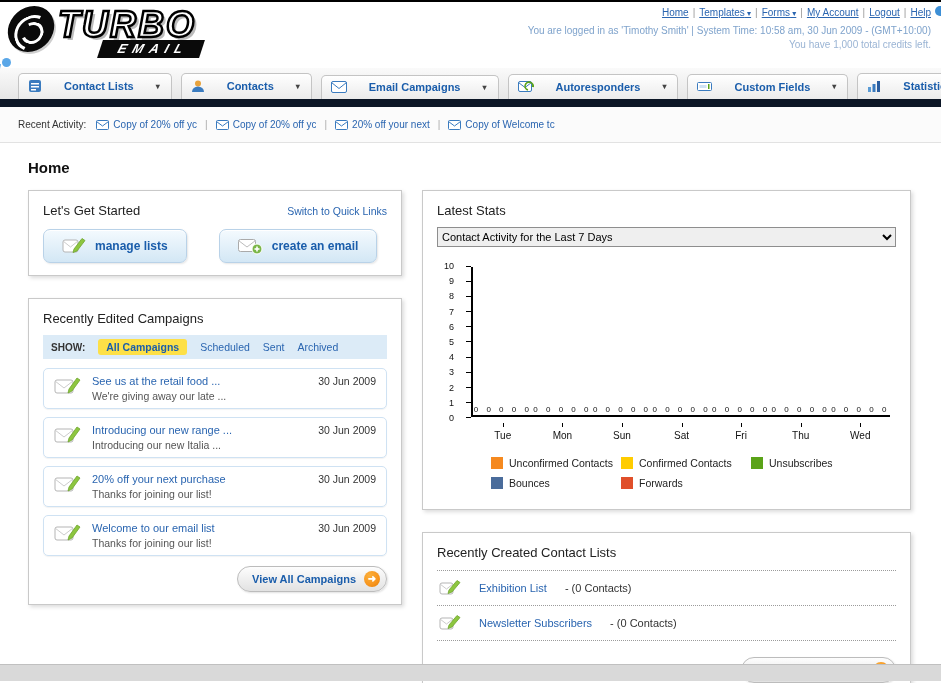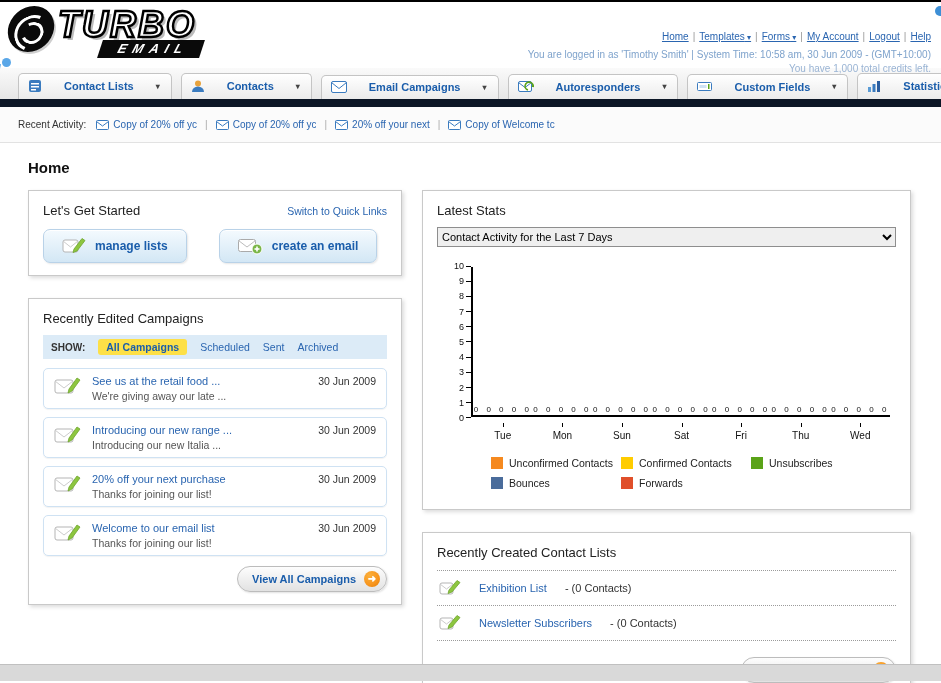--- a/index.html
+++ b/index.html
@@ -12,21 +12,21 @@
   .logo-swirl { width:46px; height:46px; border-radius:50%; background:#0a0a0a; position:relative; transform:skewX(-8deg); box-shadow:2px 2px 0 #cfcfcf; }
   .logo-swirl::before { content:""; position:absolute; left:7px; top:9px; width:30px; height:30px; border:3px solid #fff; border-radius:50%; border-right-color:transparent; border-bottom-color:transparent; transform:rotate(-25deg); }
   .logo-swirl::after { content:""; position:absolute; left:14px; top:16px; width:16px; height:16px; border:3px solid #fff; border-radius:50%; border-left-color:transparent; transform:rotate(15deg); }
   .logo-text { margin-left:4px; position:relative; }
   .logo-primary { font-size:36px; font-weight:bold; font-style:italic; letter-spacing:2px; color:#fff; -webkit-text-stroke:2.5px #000; text-shadow:3px 3px 0 #bcbcbc; line-height:38px; }
   .logo-secondary { position:absolute; right:-6px; top:34px; background:#0a0a0a; color:#fff; font-weight:bold; font-style:italic; font-size:13px; letter-spacing:6px; padding:1px 14px 2px 18px; transform:skewX(-18deg); }
   .deco-dot { position:absolute; left:2px; top:56px; width:9px; height:9px; border-radius:50%; background:#5aa7e8; }
   .deco-line { position:absolute; left:-1px; top:62px; width:2px; height:48px; background:#5aa7e8; transform:rotate(12deg); transform-origin:top center; }
   .deco-dot-right { position:absolute; right:-4px; top:4px; width:10px; height:10px; border-radius:50%; background:#3d8fd6; }
 
-  .header-right { position:absolute; right:10px; top:5px; text-align:right;margin-top:24px; }
+  .header-right { position:absolute; right:10px; top:5px; text-align:right; }
   .header-links { font-size:10px; }
   .header-links a { color:#2a65b0; text-decoration:underline; cursor:pointer; }
   .header-links .sep { color:#999; margin:0 4px; text-decoration:none; }
   .dd::after { content:" ▾"; color:#2a65b0; font-size:8px; }
   .login-info { margin-top:7px; font-size:10px; color:#7fa3cc; }
   .credits-info { margin-top:3px; font-size:10px; color:#9ab4d4; }
 
   
   .navbar { height:31px; background:linear-gradient(#fafafa,#e6e6e6); display:flex; align-items:flex-end; padding:0 0 0 18px; gap:9px; }
   .nav-tab { display:inline-flex; align-items:center; gap:22px; padding:5px 11px 6px 9px; background:linear-gradient(#ffffff,#ebebeb); border:1px solid #c4c4c4; border-bottom:none; border-radius:5px 5px 0 0; font-size:11px; font-weight:bold; color:#1a5dab; cursor:pointer; white-space:nowrap; }
@@ -67,21 +67,21 @@
   .camp-date { font-size:10.5px; color:#333; white-space:nowrap; }
   .btn-row { text-align:right; margin-top:10px; }
   .pill-btn { display:inline-flex; align-items:center; gap:8px; padding:4px 6px 4px 14px; border:1px solid #bcbcbc; border-radius:13px; background:linear-gradient(#fdfdfd,#e2e2e2); font-size:11px; font-weight:bold; color:#1a5dab; cursor:pointer; box-shadow:1px 1px 2px rgba(0,0,0,0.12); }
   .arrow-circle { width:16px; height:16px; border-radius:50%; background:radial-gradient(circle at 35% 30%, #fbb03b, #f7941d 60%, #e07b00); color:#fff; font-size:10px; line-height:16px; text-align:center; font-weight:bold; }
 
   
   .stats-select { width:100%; margin-top:9px; font-size:11px; height:20px; border:1px solid #8e8e8e; font-family:"Liberation Sans", sans-serif; }
   .chart-wrap { margin-top:20px; padding:0 6px; }
   .chart { display:flex; }
   .y-axis { width:28px; height:162px; display:flex; flex-direction:column; justify-content:space-between; align-items:flex-end; margin-top:-6px; }
-  .ytick { display:flex; align-items:center; gap:2px; height:10px; }
+  .ytick { display:flex; align-items:center; gap:12px; height:10px; }
   .ylab { font-size:9px; color:#111; }
   .ydash { width:5px; height:1px; background:#000; }
   .plot { flex:1; height:150px; border-left:2px solid #000; border-bottom:2px solid #000; position:relative; }
   .bar-groups { position:absolute; left:0; right:0; bottom:1px; display:flex; }
   .zgroup { flex:1; text-align:center; font-size:8px; letter-spacing:3px; color:#111; }
   .x-axis { display:flex; margin-left:30px; }
   .xlab { flex:1; text-align:center; font-size:10px; color:#111; padding-top:7px; position:relative; }
   .xlab::before { content:""; position:absolute; top:0; left:50%; width:1px; height:4px; background:#000; }
   .legend { margin:16px 0 4px 48px; }
   .legend-row { display:flex; margin-bottom:8px; }

